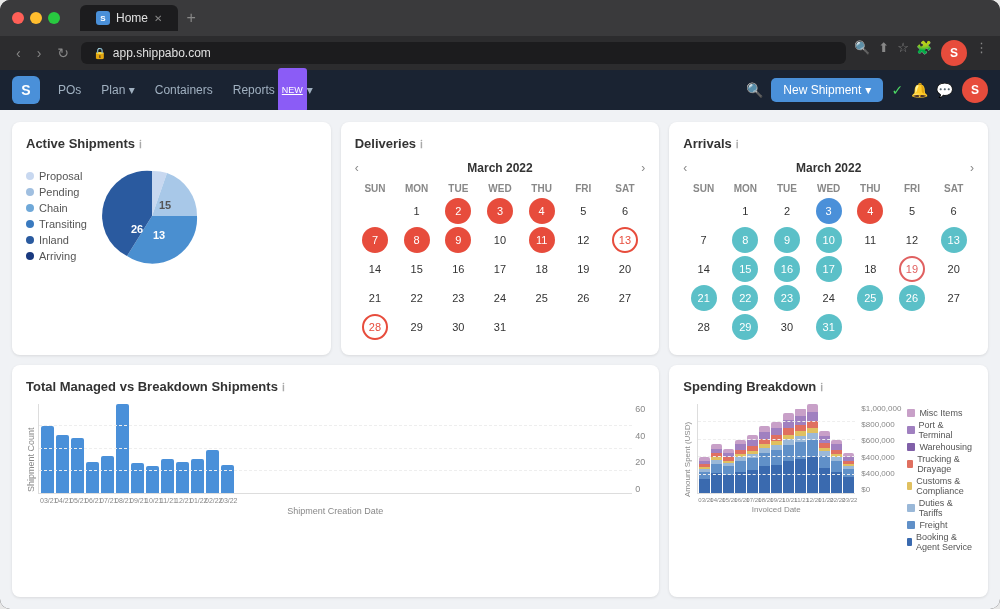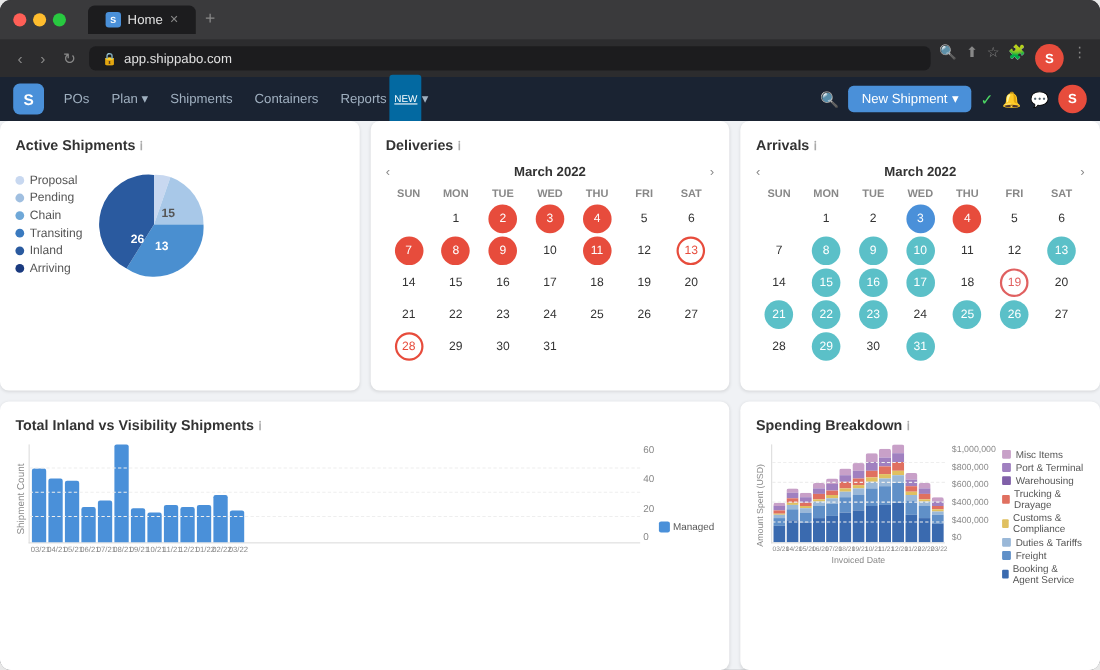--- a/index.html
+++ b/index.html
@@ -23,27 +23,27 @@
     .url-bar-row { background: #2c2c2e; padding: 4px 12px; display: flex; align-items: center; gap: 8px; }
     .nav-btn { color: #888; font-size: 14px; cursor: pointer; background: none; border: none; padding: 2px 4px; }
     .url-bar { background: #1c1c1e; border-radius: 6px; padding: 4px 12px; flex: 1; color: #e0e0e0; font-size: 12px; display: flex; align-items: center; gap: 6px; }
     .url-bar-icons { display: flex; gap: 8px; color: #888; }
 
     
     .app-nav { background: #1a2332; height: 40px; display: flex; align-items: center; padding: 0 12px; gap: 0; }
     .app-logo { width: 28px; height: 28px; background: #4a90d9; border-radius: 6px; display: flex; align-items: center; justify-content: center; color: white; font-weight: bold; font-size: 14px; margin-right: 8px; }
     .nav-links { display: flex; align-items: center; gap: 0; flex: 1; }
     .nav-link { color: #a0b0c0; font-size: 12px; padding: 0 10px; cursor: pointer; height: 40px; display: flex; align-items: center; }
-    .nav-badge { background: #0369a1; color: white; font-size: 9px; padding: 17px 4px; border-radius: 3px; margin-left: 3px; text-decoration: underline; }
+    .nav-badge { background: #8b5cf6; color: white; font-size: 9px; padding: 17px 4px; border-radius: 3px; margin-left: 3px; text-decoration: underline; }
     .nav-right { display: flex; align-items: center; gap: 8px; }
     .nav-btn-primary { background: #4a90d9; color: white; border: none; border-radius: 5px; padding: 5px 12px; font-size: 12px; cursor: pointer; display: flex; align-items: center; gap: 4px; }
     .avatar { width: 26px; height: 26px; border-radius: 50%; background: #e74c3c; display: flex; align-items: center; justify-content: center; color: white; font-size: 12px; font-weight: bold; }
 
     
-    .main-content { background: #f0f2f5; flex: 1; overflow: hidden; display: grid; grid-template-rows: 1fr 1fr; grid-template-columns: 1fr 1fr 1fr; gap: 10px; }
+    .main-content { background: #f0f2f5; flex: 1; overflow: hidden; padding: 12px; display: grid; grid-template-rows: 1fr 1fr; grid-template-columns: 1fr 1fr 1fr; gap: 10px; }
 
     
     .card { background: white; border-radius: 8px; padding: 14px; box-shadow: 0 1px 3px rgba(0,0,0,0.1); }
     .card-title { font-size: 13px; font-weight: 600; color: #333; margin-bottom: 10px; display: flex; align-items: center; gap: 4px; }
     .card-title-info { color: #aaa; font-size: 11px; }
 
     
     .shipments-card { grid-column: 1; grid-row: 1; }
     .shipments-content { display: flex; align-items: center; gap: 10px; }
     .legend { display: flex; flex-direction: column; gap: 4px; font-size: 11px; color: #555; }
@@ -122,21 +122,20 @@
       <div class="avatar">S</div>
       <span style="color:#888; font-size:13px;">⋮</span>
     </div>
   </div>
 
   <div class="app-nav">
     <div class="app-logo">S</div>
     <div class="nav-links">
       <div class="nav-link">POs</div>
       <div class="nav-link">Plan ▾</div>
-      <div class="nav-link">Shipments</div>
       <div class="nav-link">Containers</div>
       <div class="nav-link">Reports <span class="nav-badge">NEW</span> ▾</div>
     </div>
     <div class="nav-right">
       <span style="color:#a0b0c0; font-size:14px;">🔍</span>
       <button class="nav-btn-primary">
         <span>New Shipment</span> ▾
       </button>
       <span style="color:#4cd964; font-size:14px;">✓</span>
       <span style="color:#a0b0c0; font-size:14px;">🔔</span>
@@ -313,21 +312,21 @@
           <div class="cal-day">28</div>
           <div class="cal-day teal" style="background:#5bc0c8;color:white;border-radius:50%;">29</div>
           <div class="cal-day">30</div>
           <div class="cal-day teal" style="background:#5bc0c8;color:white;border-radius:50%;">31</div>
         </div>
       </div>
     </div>
 
     <div class="card managed-card">
       <div class="card-title">
-        <span>Total Inland vs Visibility Shipments</span>
+        <span>Total Managed vs Breakdown Shipments</span>
         <span class="card-title-info">ℹ</span>
       </div>
       <div class="managed-wrapper">
         <div class="managed-chart-area">
           <div style="position:relative; display:flex;">
             <div style="writing-mode:vertical-rl;transform:rotate(180deg);font-size:9px;color:#888;margin-right:2px;text-align:center;">Shipment Count</div>
             <div style="flex:1;">
               <div style="display:flex; align-items:flex-end; height:90px; border-left:1px solid #ddd; border-bottom:1px solid #ddd; padding:0 2px; gap:2px; position:relative;">
 
                 <div style="position:absolute;left:0;right:0;bottom:50%;border-top:1px dashed #eee;"></div>
@@ -356,33 +355,28 @@
                 <div style="width:13px;font-size:7px;color:#888;text-align:center;">07/21</div>
                 <div style="width:13px;font-size:7px;color:#888;text-align:center;">08/21</div>
                 <div style="width:13px;font-size:7px;color:#888;text-align:center;">09/21</div>
                 <div style="width:13px;font-size:7px;color:#888;text-align:center;">10/21</div>
                 <div style="width:13px;font-size:7px;color:#888;text-align:center;">11/21</div>
                 <div style="width:13px;font-size:7px;color:#888;text-align:center;">12/21</div>
                 <div style="width:13px;font-size:7px;color:#888;text-align:center;">01/22</div>
                 <div style="width:13px;font-size:7px;color:#888;text-align:center;">02/22</div>
                 <div style="width:13px;font-size:7px;color:#888;text-align:center;">03/22</div>
               </div>
+              <div style="text-align:center;font-size:9px;color:#888;margin-top:2px;">Shipment Creation Date</div>
             </div>
             <div style="display:flex;flex-direction:column;justify-content:space-between;height:90px;font-size:9px;color:#888;margin-left:3px;padding-bottom:0;">
               <span>60</span>
               <span>40</span>
               <span>20</span>
               <span>0</span>
             </div>
-          </div>
-        </div>
-        <div class="managed-legend">
-          <div class="managed-legend-item">
-            <div style="width:10px;height:10px;background:#4a90d9;border-radius:2px;"></div>
-            <span>Managed</span>
           </div>
         </div>
       </div>
     </div>
 
     <div class="card spending-card">
       <div class="card-title">
         <span>Spending Breakdown</span>
         <span class="card-title-info">ℹ</span>
       </div>

